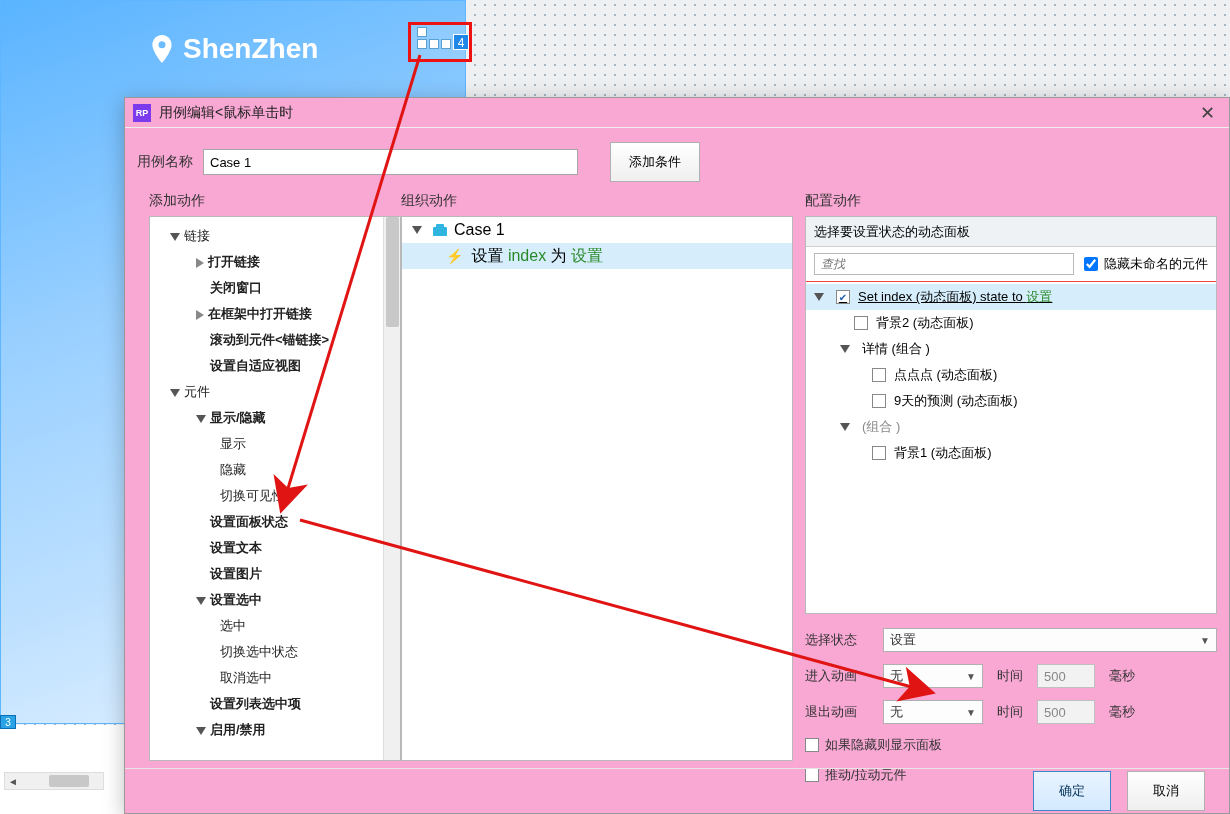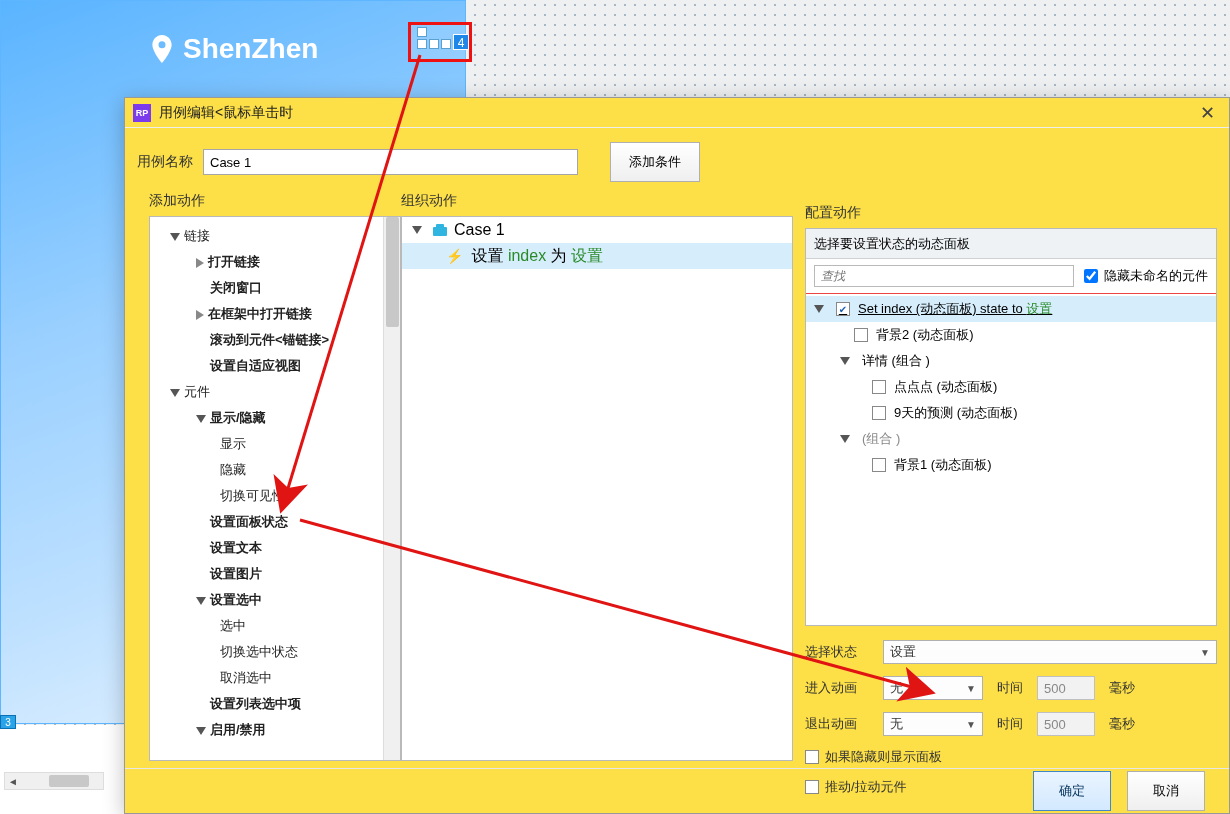--- a/index.html
+++ b/index.html
@@ -18,38 +18,38 @@
 
 
 .widget-highlight { position:absolute; top:22px; left:408px; width:64px; height:40px; border:3px solid #e11; background:rgba(255,255,255,.15); }
 .widget-inner { position:absolute; top:2px; left:6px; display:flex; flex-direction:column; gap:2px;}
 .wrow { display:flex; gap:2px; }
 .wbox { width:10px; height:10px; border:1px solid #5aa0d0; background:#fff;}
 .badge4 { position:absolute; top:9px; left:42px; width:16px; height:16px; background:#1f87e8; color:#fff; font-size:12px; text-align:center; line-height:16px; border:1px solid #fff;}
 .tag3 { position:absolute; top:715px; left:0; width:16px; height:14px; background:#2aa3e8; color:#fff; font-size:10px; text-align:center; line-height:14px; border:1px solid #0b6fb3;}
 
 
-.dialog { position:absolute; top:97px; left:124px; width:1106px; height:717px; background:#fde047; border:1px solid #999; box-shadow: 0 4px 20px rgba(0,0,0,.25); }
+.dialog { position:absolute; top:97px; left:124px; width:1106px; height:717px; background:#f9a8d4; border:1px solid #999; box-shadow: 0 4px 20px rgba(0,0,0,.25); }
 .titlebar { height:30px; display:flex; align-items:center; padding:0 8px; border-bottom:1px solid #eee;}
 .rp-logo { width:18px; height:18px; background:#7c3aed; color:#fff; font-size:9px; font-weight:bold; text-align:center; line-height:18px; margin-right:8px;}
 .title-text { font-size:14px; color:#222; }
 .close-x { margin-left:auto; font-size:18px; color:#444; cursor:pointer; padding:0 6px;}
 
 .row-case { display:flex; align-items:center; gap:10px; padding:14px 25px 10px 12px;}
 .lbl { font-size:14px; color:#333; }
 .input-case { flex:0 0 375px; height:26px; border:1px solid #a6a6a6; padding:0 6px; font-size:13px;}
 .btn { height:40px; padding:0 18px; border:1px solid #b0b0b0; background:linear-gradient(#fff,#efefef); font-size:13px; cursor:pointer; }
 .btn-cond { margin-left:22px; }
 
 .columns { display:flex; gap:0; padding:0 12px 0 12px; }
 .col { display:flex; flex-direction:column; }
 .col-h { font-size:14px; color:#333; margin-bottom:6px; }
 .col-left { width:252px;margin-left:12px; }
 .col-mid { width:392px; margin-left:0;}
-.col-right { flex:1; margin-left:12px;margin-top:12px;}
+.col-right { flex:1; margin-left:12px;}
 .panel-border { border:1px solid #b9b9b9; background:#fff; position:relative; }
 .col-left .panel-border { height:545px; }
 .col-mid .panel-border { height:545px; }
 .col-right .panel-border { height:398px; }
 
 
 .scroll-y { position:absolute; top:0; right:0; width:17px; height:100%; background:#f0f0f0; border-left:1px solid #ddd;}
 .scroll-thumb { position:absolute; top:0; left:2px; width:13px; height:110px; background:#c8c8c8; border-radius:2px;}
 .tree { padding:6px 2px; font-size:13px; color:#222; line-height:26px; overflow:hidden; }
 .indent1 { padding-left:18px;}

